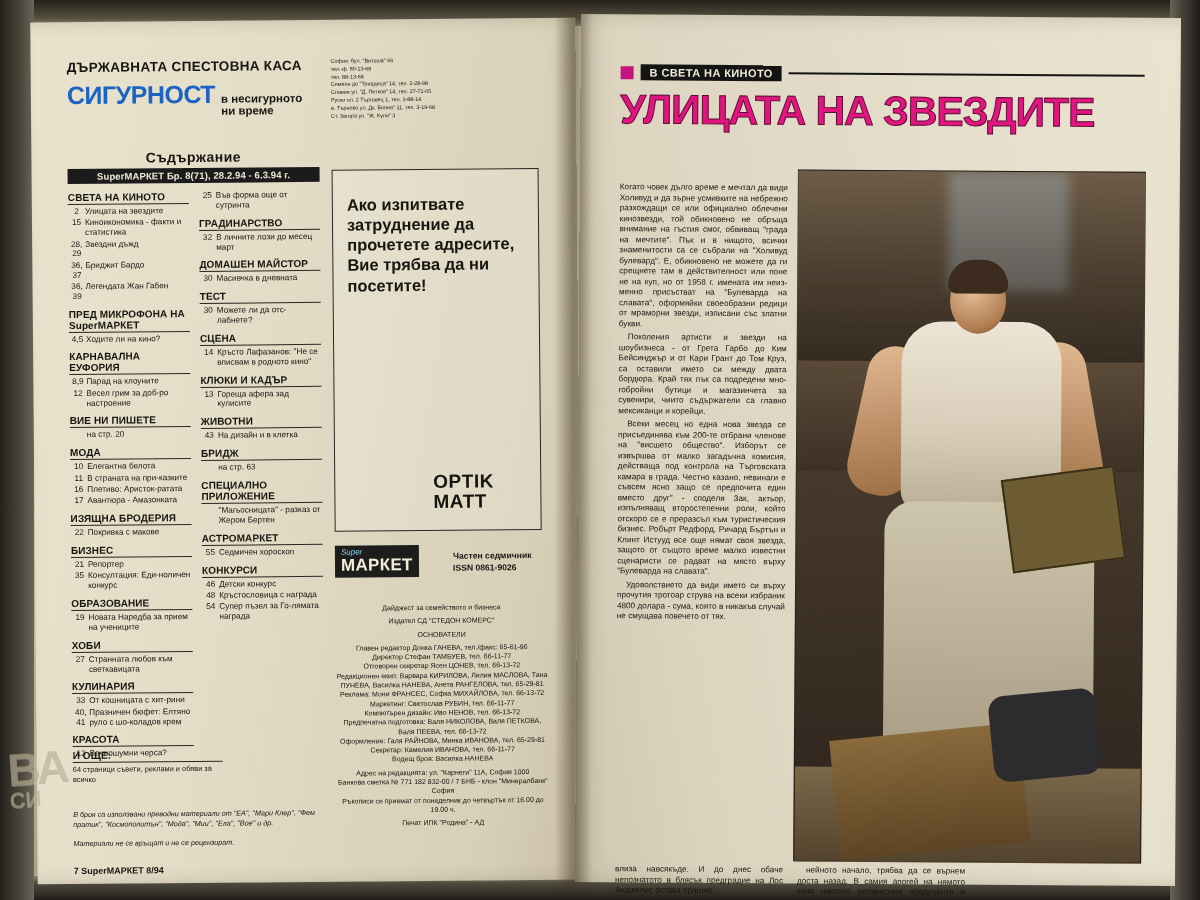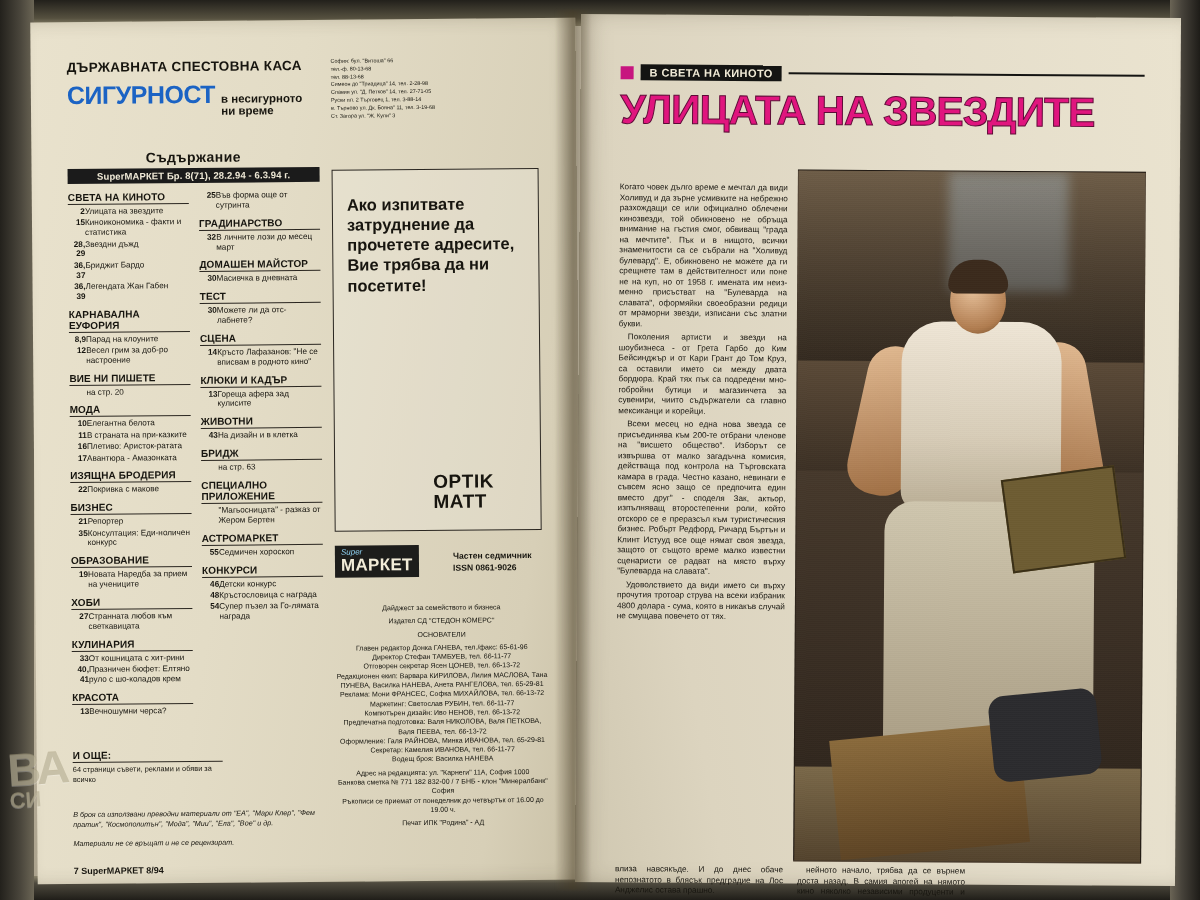--- a/index.html
+++ b/index.html
@@ -50,21 +50,21 @@
   .sod-h{text-align:center;font-size:14px;font-weight:bold;letter-spacing:.5px;}
   .sod-sub{margin-top:3px;background:#1b1b1b;color:#efe9d6;font-size:9.5px;font-weight:bold;
     text-align:center;padding:2px 3px;letter-spacing:.1px;}
 
   .toc{position:absolute;left:0;top:132px;width:252px;
     display:flex;gap:10px;}
   .toc-col{width:121px;}
   .sec{margin-bottom:7px;}
   .sec-h{font-size:10px;font-weight:bold;border-bottom:1px solid #2a2620;padding-bottom:1px;margin-bottom:2px;letter-spacing:.1px;}
   .row{display:flex;font-size:8.2px;line-height:1.2;margin-bottom:1.5px;}
-  .row .pg{width:17px;flex:none;text-align:right;font-weight:bold;}
+  .row .pg{width:17px;flex:none;text-align:center;font-weight:normal;}
   .row .tx{flex:1;}
 
   
   .ad{position:absolute;left:264px;top:112px;width:205px;height:360px;
     border:1px solid #2a2620;background:rgba(255,255,255,.18);}
   .ad-text{position:absolute;left:14px;top:24px;width:176px;font-size:16.5px;font-weight:bold;line-height:1.22;}
   .ad-logo{position:absolute;left:98px;bottom:18px;width:92px;font-size:19px;font-weight:bold;line-height:1.05;letter-spacing:.5px;}
 
   
   .phones{position:absolute;left:264px;top:0px;width:210px;font-size:5.4px;line-height:1.45;color:#191811;}
@@ -201,20 +201,27 @@
               <div class="row">
                 <span class="pg">36, 37</span>
                 <span class="tx">Бриджит Бардо</span>
               </div>
               <div class="row">
                 <span class="pg">36, 39</span>
                 <span class="tx">Легендата Жан Габен</span>
               </div>
             </div>
             <div class="sec">
+              <div class="sec-h">ПРЕД МИКРОФОНА НА SuperМАРКЕТ</div>
+              <div class="row">
+                <span class="pg">4,5</span>
+                <span class="tx">Ходите ли на кино?</span>
+              </div>
+            </div>
+            <div class="sec">
               <div class="sec-h">КАРНАВАЛНА ЕУФОРИЯ</div>
               <div class="row">
                 <span class="pg">8,9</span>
                 <span class="tx">Парад на клоуните</span>
               </div>
               <div class="row">
                 <span class="pg">12</span>
                 <span class="tx">Весел грим за доб-ро настроение</span>
               </div>
             </div>

